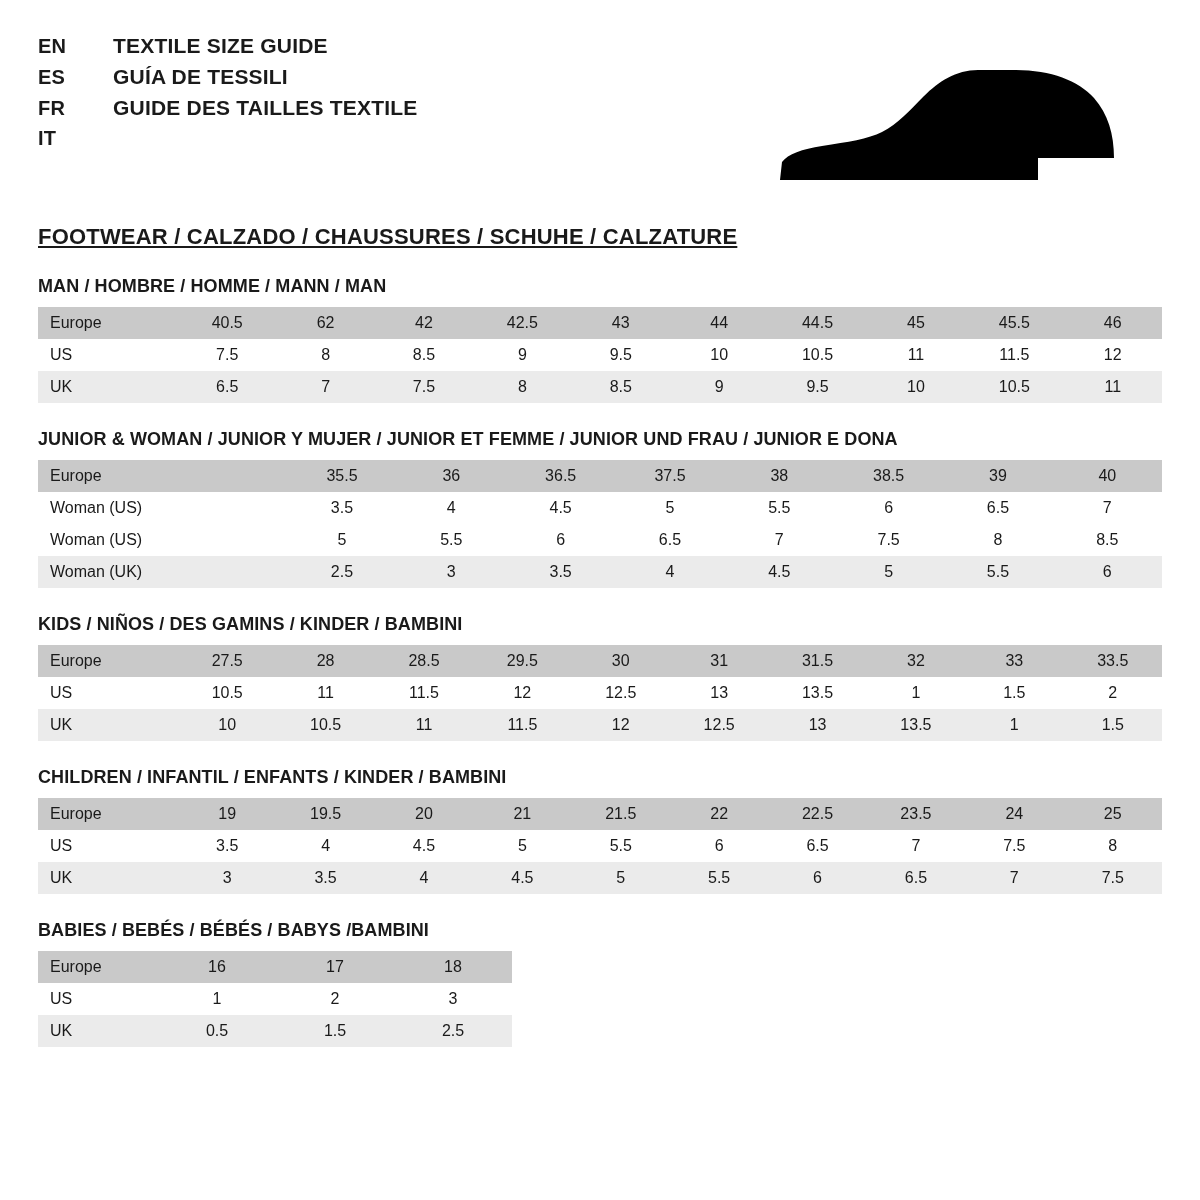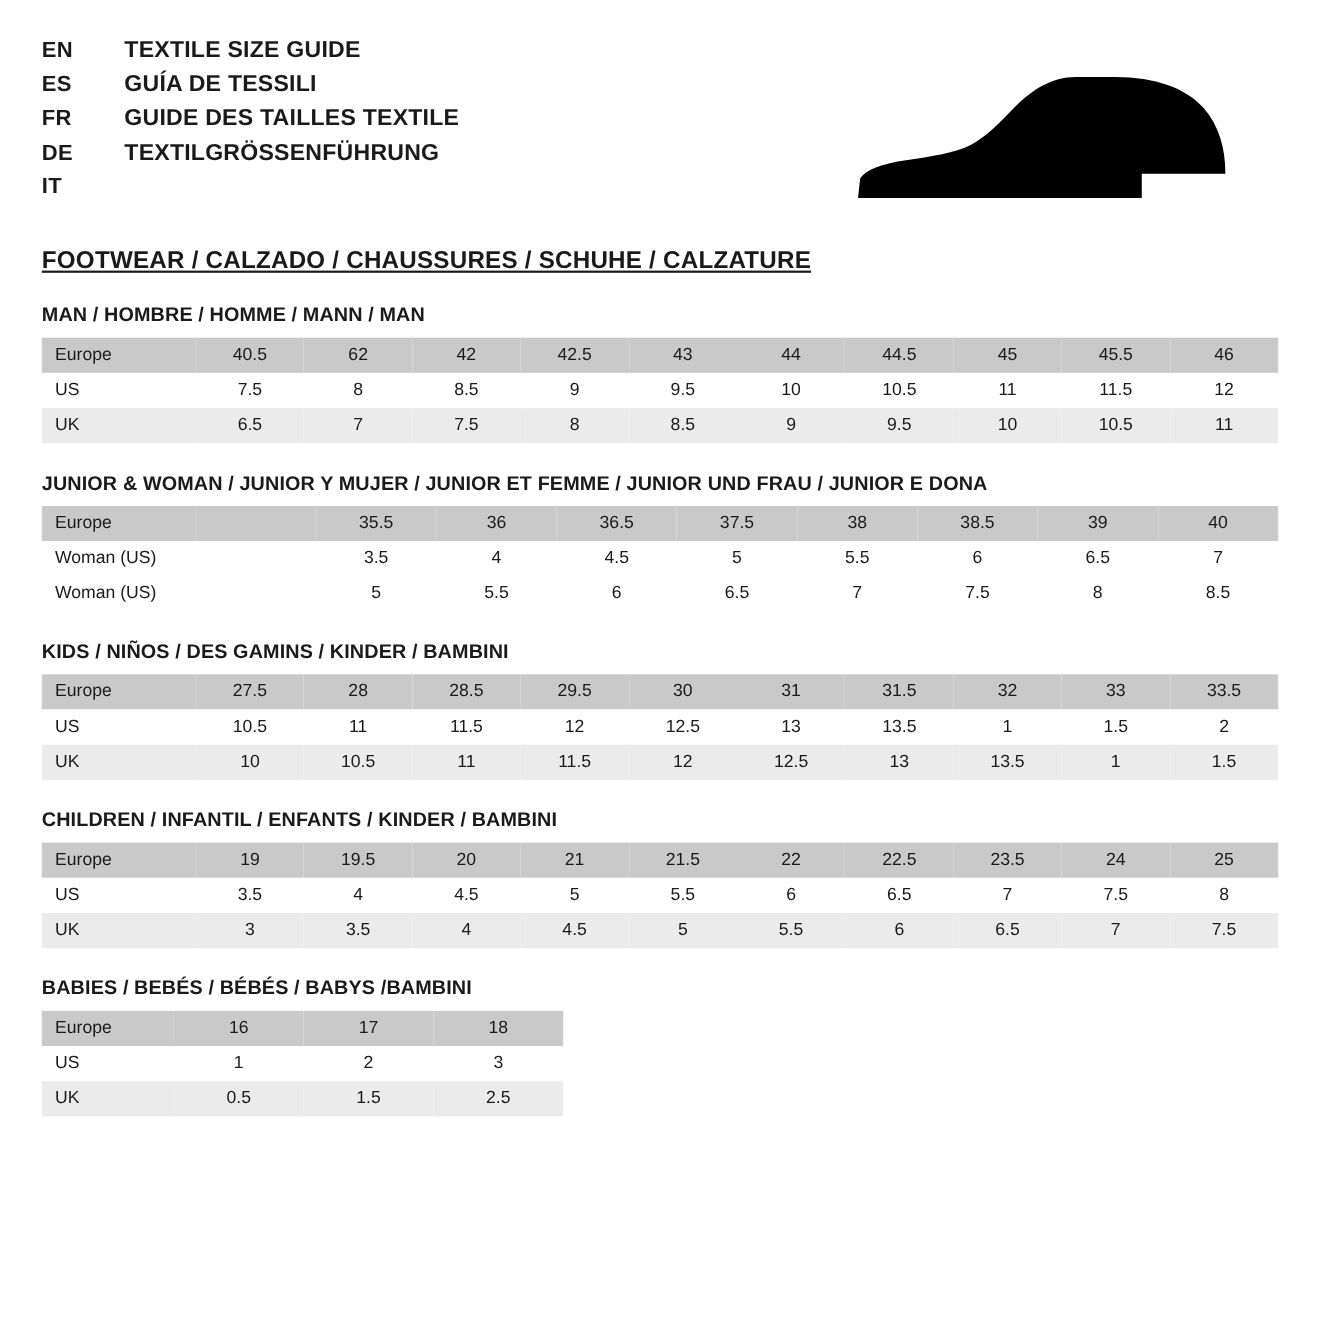--- a/index.html
+++ b/index.html
@@ -106,24 +106,20 @@
         <span class="lang-code">EN</span>
         <span class="lang-text">TEXTILE SIZE GUIDE</span>
       </div>
       <div class="lang-row">
         <span class="lang-code">ES</span>
         <span class="lang-text">GUÍA DE TESSILI</span>
       </div>
       <div class="lang-row">
         <span class="lang-code">FR</span>
         <span class="lang-text">GUIDE DES TAILLES TEXTILE</span>
-      </div>
-      <div class="lang-row">
-        <span class="lang-code">DE</span>
-        <span class="lang-text">TEXTILGRÖSSENFÜHRUNG</span>
       </div>
       <div class="lang-row">
         <span class="lang-code">IT</span>
       </div>
     </div>
 
     <div class="shoe-wrap">
       <svg viewBox="0 0 340 130" width="340" height="130" aria-hidden="true">
         <path fill="#000000" d="M8 178z"></path>
         <path fill="#000000" d="M200 8
@@ -224,20 +220,32 @@
         <td></td>
         <td>5</td>
         <td>5.5</td>
         <td>6</td>
         <td>6.5</td>
         <td>7</td>
         <td>7.5</td>
         <td>8</td>
         <td>8.5</td>
       </tr>
+      <tr class="alt">
+        <td class="label">Woman (UK)</td>
+        <td></td>
+        <td>2.5</td>
+        <td>3</td>
+        <td>3.5</td>
+        <td>4</td>
+        <td>4.5</td>
+        <td>5</td>
+        <td>5.5</td>
+        <td>6</td>
+      </tr>
     </tbody>
       </table>
   </div>
 
   <div class="block">
     <div class="block-title">KIDS / NIÑOS / DES GAMINS / KINDER / BAMBINI</div>
     <table class="wide">
       <tbody>
           <tr class="head">
         <td class="label">Europe</td>

